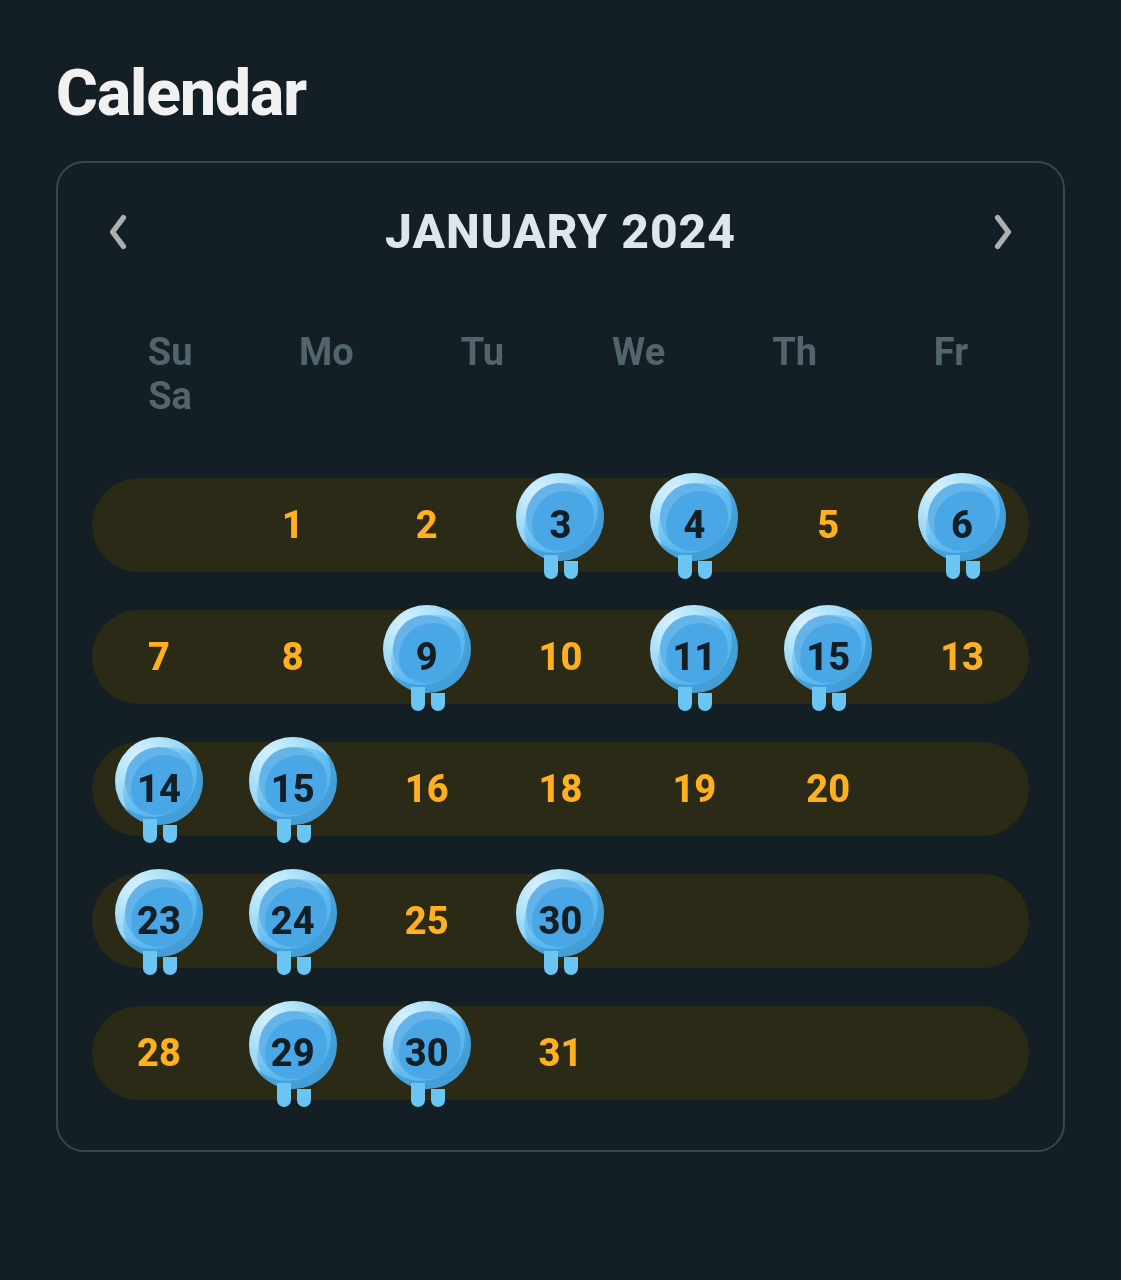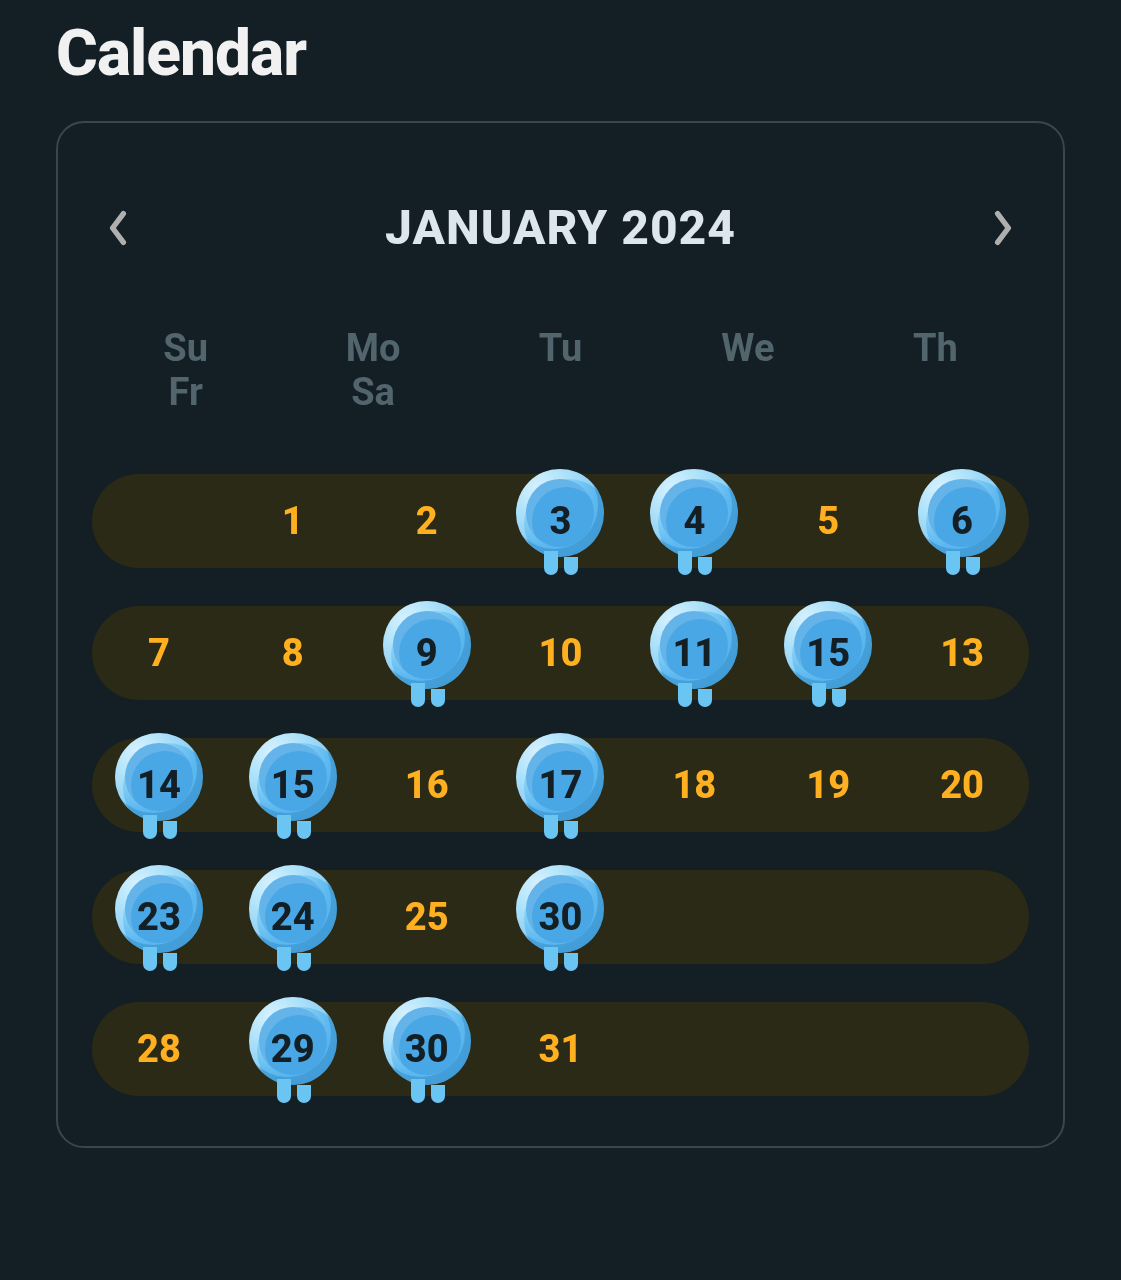--- a/index.html
+++ b/index.html
@@ -5,61 +5,60 @@
   * { box-sizing: border-box; margin: 0; padding: 0; }
   html, body {
     width: 1121px;
     height: 1280px;
     background: #131f24;
     font-family: -apple-system, BlinkMacSystemFont, "Segoe UI", Roboto, Helvetica, Arial, sans-serif;
     color: #fff;
     overflow: hidden;
   }
   .page {
-    padding: 16px 56px;
+    padding: 56px 56px;
   }
   .title {
     font-size: 64px;
     font-weight: 800;
     letter-spacing: -1px;
     color: #f1f1f1;
     margin-bottom: 30px;
   }
   .calendar-card {
     border: 2px solid #37464f;
     border-radius: 28px;
     padding: 40px 34px 50px 34px;
   }
   .month-header {
     display: flex;
     align-items: center;
     justify-content: space-between;
     margin-bottom: 70px;
     padding: 0 6px;
-    margin-top: 36px;
   }
   .nav-btn {
     width: 40px;
     height: 40px;
     display: flex;
     align-items: center;
     justify-content: center;
     cursor: pointer;
     color: #afafaf;
   }
   .nav-btn svg { width: 22px; height: 36px; }
   .month-label {
     font-size: 48px;
     font-weight: 800;
     color: #dce6ec;
     letter-spacing: 1px;
   }
   .weekdays {
     display: grid;
-    grid-template-columns: repeat(5, 1fr);
+    grid-template-columns: repeat(6, 1fr);
     text-align: center;
     margin-bottom: 60px;
   }
   .weekday {
     font-size: 38px;
     font-weight: 700;
     color: #52656d;
   }
   .weeks {
     display: flex;
@@ -274,30 +273,20 @@
                 </div>
                 <div class="drip d1"></div>
                 <div class="drip d2"></div>
               </div>
               <span class="day-num dark">15</span>
             </div>
             <div class="day-cell">
               <span class="day-num orange">16</span>
             </div>
             <div class="day-cell">
-              <div class="freeze-badge">
-                <div class="freeze-circle">
-                  <div class="freeze-inner"></div>
-                </div>
-                <div class="drip d1"></div>
-                <div class="drip d2"></div>
-              </div>
-              <span class="day-num dark">17</span>
-            </div>
-            <div class="day-cell">
               <span class="day-num orange">18</span>
             </div>
             <div class="day-cell">
               <span class="day-num orange">19</span>
             </div>
             <div class="day-cell">
               <span class="day-num orange">20</span>
             </div>
           </div>
         </div>

